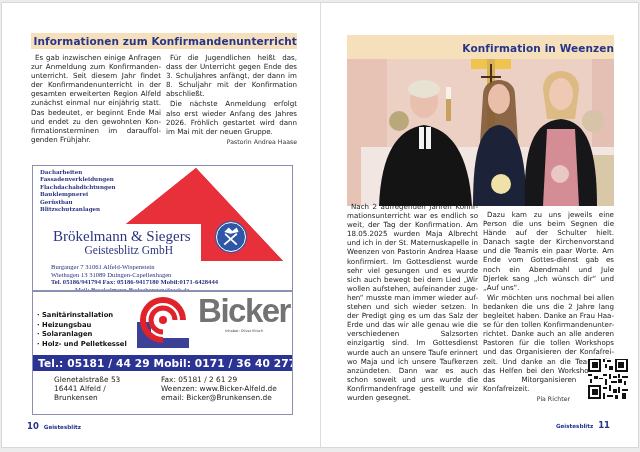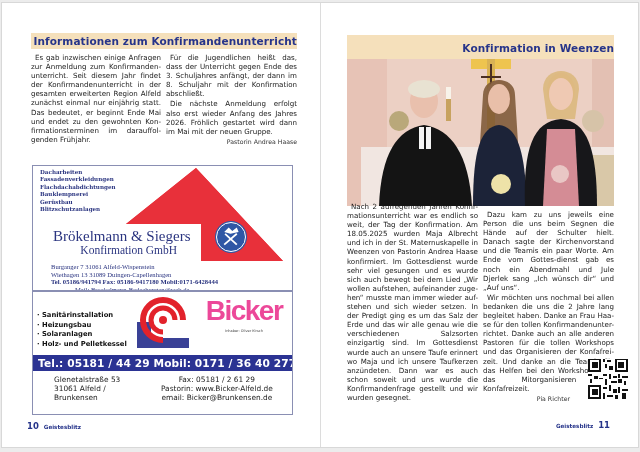--- a/index.html
+++ b/index.html
@@ -30,26 +30,26 @@
   .ad1 .addr { position: absolute; left: 18px; top: 97px; font-family: "Liberation Serif", serif; font-size: 6.6px; line-height: 7.6px; color: #2b3580; }
   .ad1 .addr .b { font-weight: bold; }
   .ad1 .addr .mail { padding-left: 24px; }
   .ad1 .badge { position: absolute; left: 183px; top: 56px; width: 30px; height: 30px; border-radius: 50%; background: #2f57a5; border: 1.5px solid #fff; box-shadow: 0 0 0 1px #2f57a5; }
 
   
   .ad2 { position: absolute; left: 30px; top: 288px; width: 261px; height: 124px; border: 1px solid #8a8fb3; background: #fff; overflow: hidden; }
   .ad2 .list { position: absolute; left: 4px; top: 19px; font-size: 6.8px; line-height: 9.6px; font-weight: bold; color: #111; }
   .ad2 .logo { position: absolute; left: 102px; top: 4px; width: 56px; height: 54px; }
   .ad2 .brand { position: absolute; left: 163px; top: 2px; width: 96px; text-align: center; }
-  .ad2 .brand .big { display: block; font-family: "Liberation Sans", sans-serif; font-weight: bold; font-size: 28px; line-height: 34px; color: #ec4899; letter-spacing: -1.5px; }
+  .ad2 .brand .big { display: block; font-family: "Liberation Sans", sans-serif; font-weight: bold; font-size: 33px; line-height: 34px; color: #737373; letter-spacing: -1.5px; }
   .ad2 .brand .sub { display: block; margin: 1px auto 0; font-size: 7px; line-height: 10px; color: #2e3591; border: 1px solid #2e3591; width: 92px; }
   .ad2 .brand .owner { display: block; font-size: 3.5px; color: #444; margin-top: 1px; }
   .ad2 .telbar { position: absolute; left: 0; top: 63px; width: 100%; height: 16px; background: #2b3393; color: #fff; font-weight: bold; font-size: 10.6px; line-height: 16px; padding-left: 5px; white-space: nowrap; letter-spacing: 0.1px; }
   .ad2 .left-addr { position: absolute; left: 21px; top: 83px; font-size: 7.4px; line-height: 9px; color: #222; }
-  .ad2 .right-addr { position: absolute; left: 128px; top: 83px; font-size: 7.4px; line-height: 9px; color: #222; text-align: center; }
+  .ad2 .right-addr { position: absolute; left: 128px; top: 83px; font-size: 7.4px; line-height: 9px; color: #222; }
 
   .footer-l { position: absolute; left: 25px; top: 418px; color: #26348a; font-weight: bold; font-size: 8.5px; }
   .footer-l .small { font-size: 5.6px; margin-left: 2px; }
   .footer-r { position: absolute; right: 29px; top: 417px; color: #26348a; font-weight: bold; font-size: 8.5px; text-align: right; }
   .footer-r .small { font-size: 5.6px; margin-right: 2px; }
 
   
   .photo { position: absolute; left: 26px; top: 56px; width: 267px; height: 147px; overflow: hidden; background: #e9c9bb; }
 
   .qr { position: absolute; left: 588px; top: 358px; width: 40px; height: 41px; }
@@ -83,21 +83,21 @@
       <div class="services">
         <div>Dacharbeiten</div>
         <div>Fassadenverkleidungen</div>
         <div>Flachdachabdichtungen</div>
         <div>Bauklempnerei</div>
         <div>Gerüstbau</div>
         <div>Blitzschutzanlagen</div>
       </div>
       <div class="company">
         <span class="n1">Brökelmann &amp; Siegers</span>
-        <span class="n2">Konfirmation GmbH</span>
+        <span class="n2">Geistesblitz GmbH</span>
       </div>
       <div class="badge">
         <svg viewBox="0 0 30 30" width="27" height="27" style="position:absolute;left:0;top:0">
           <polygon points="8,10 13,5 17,9 22,5 24,10 15,12" fill="#fff"></polygon>
           <line x1="8" y1="24" x2="22" y2="12" stroke="#fff" stroke-width="2"></line>
           <line x1="9" y1="12" x2="22" y2="24" stroke="#fff" stroke-width="2"></line>
         </svg>
       </div>
       <div class="addr">
         <div>Burganger 7   31061 Alfeld-Wispenstein</div>
@@ -121,26 +121,26 @@
         <path d="M28,36 A12,12 0 1,1 40,24" fill="none" stroke="#e2222b" stroke-width="5"></path>
         <circle cx="28" cy="24" r="4" fill="#e2222b"></circle>
       </svg>
       <div class="brand">
         <span class="big">Bicker</span>
         <span class="owner">Inhaber: Oliver Kirsch</span>
       </div>
       <div class="telbar">Tel.: 05181 / 44 29  Mobil: 0171 / 36 40 277</div>
       <div class="left-addr">
         <div>Glenetalstraße  53</div>
-        <div>31061 Alfeld /</div>
+        <div>16441 Alfeld /</div>
         <div>Brunkensen</div>
       </div>
       <div class="right-addr">
         <div>Fax: 05181 / 2 61 29</div>
-        <div>Pastorin: www.Bicker-Alfeld.de</div>
+        <div>Weenzen: www.Bicker-Alfeld.de</div>
         <div>email: Bicker@Brunkensen.de</div>
       </div>
     </div>
 
     <div class="footer-l">
       <span>10</span>
       <span class="small">Geistesblitz</span>
     </div>
   </div>
 

